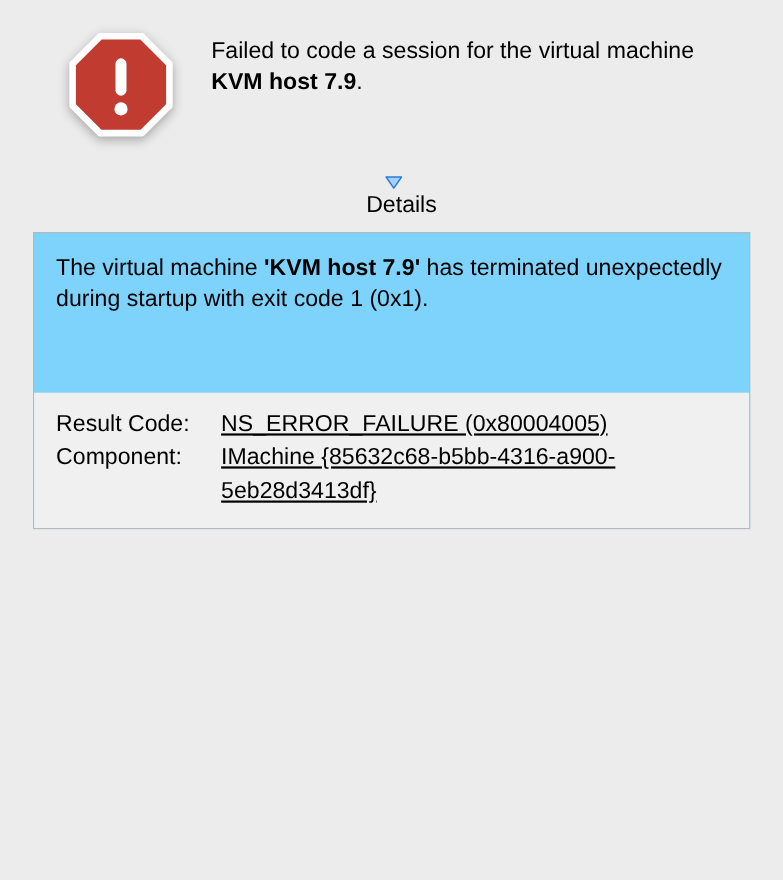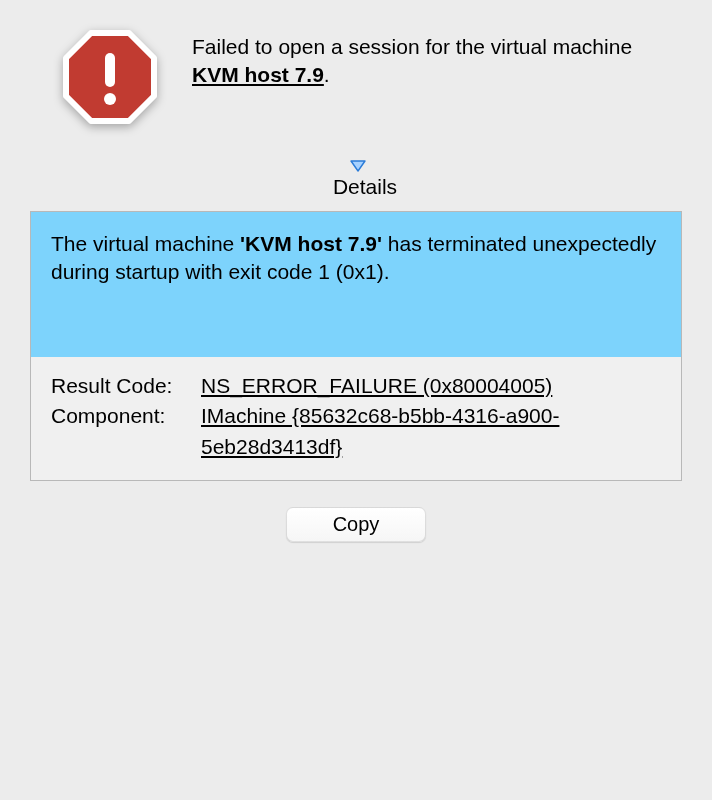--- a/index.html
+++ b/index.html
@@ -35,21 +35,20 @@
       filter: drop-shadow(0 3px 5px rgba(0,0,0,0.3));
     }
     .header-text {
       flex: 1;
       font-size: 21px;
       line-height: 1.35;
       padding-top: 8px;
     }
     .header-text .bold {
       font-weight: 700;
-      text-decoration: underline;
     }
     .details-toggle {
       display: flex;
       align-items: center;
       margin-left: 18px;
       margin-bottom: 12px;
       cursor: pointer;
       font-size: 21px;
       flex-direction: column;
     }
@@ -137,21 +136,21 @@
 
   <div class="header-row">
     <div class="error-icon">
       <svg width="100" height="100" viewBox="0 0 100 100">
         <polygon points="31,6 69,6 94,31 94,69 69,94 31,94 6,69 6,31" fill="#c13b31" stroke="#ffffff" stroke-width="6" stroke-linejoin="round"></polygon>
         <rect x="45" y="26" width="10" height="34" rx="5" fill="#ffffff"></rect>
         <circle cx="50" cy="72" r="6" fill="#ffffff"></circle>
       </svg>
     </div>
     <div class="header-text">
-      <span>Failed to open a session for the virtual machine </span><span class="bold">KVM host 7.9</span><span>.</span>
+      <span>Failed to code a session for the virtual machine </span><span class="bold">KVM host 7.9</span><span>.</span>
     </div>
   </div>
 
   <div class="details-toggle">
     <span class="tri">
       <svg width="16" height="12" viewBox="0 0 16 12">
         <polygon points="1,1 15,1 8,11" fill="#a6d1ff" stroke="#2a7bd8" stroke-width="1.4" stroke-linejoin="round"></polygon>
       </svg>
     </span>
     <span>Details</span>
@@ -169,16 +168,15 @@
         </div>
         <div class="details-row">
           <div class="details-label">Component:</div>
           <div class="details-value">IMachine {85632c68-b5bb-4316-a900-5eb28d3413df}</div>
         </div>
       </div>
     </div>
   </div>
 
   <div class="button-row">
-    <button class="btn btn-default">Copy</button>
   </div>
 
 </div>
 
 </body></html>

